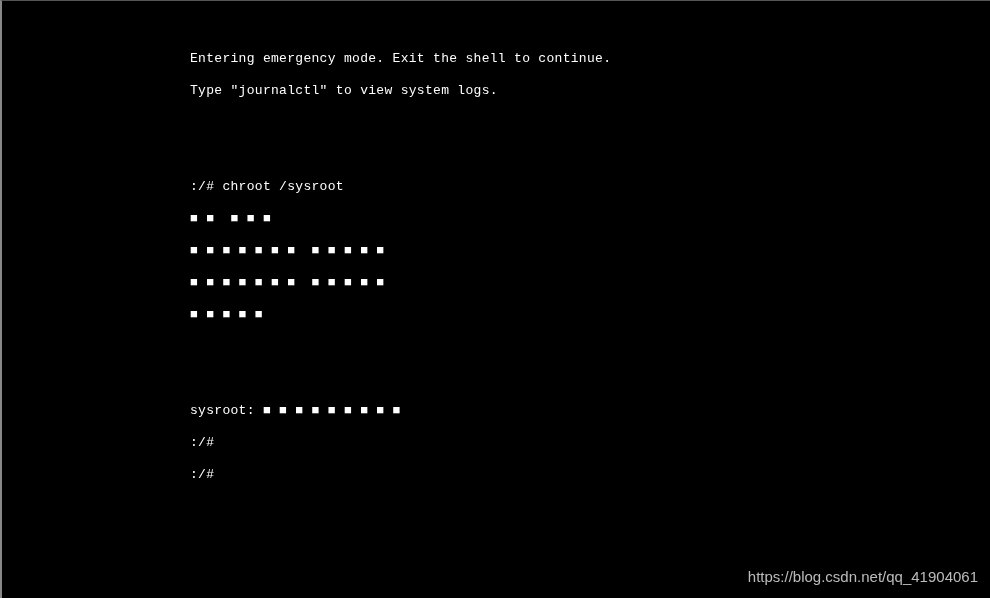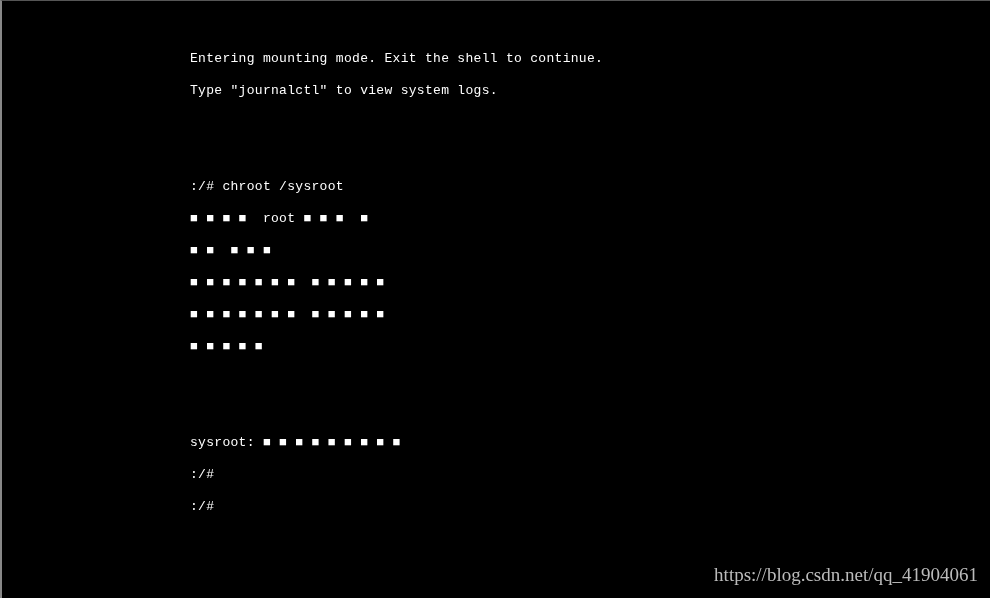--- a/index.html
+++ b/index.html
@@ -27,35 +27,34 @@
     }
     .line {
       display: block;
       min-height: 16px;
     }
     .watermark {
       position: absolute;
       bottom: 12px;
       right: 12px;
       color: #d0d0d0;
-      font-family: Liberation Serif, serif;
-      font-size: 19px;
+      font-family: Liberation Sans, sans-serif;
+      font-size: 15px;
       opacity: 0.9;
     }
   </style>
 </head>
 <body>
 
 <div class="terminal">
-<span class="line">Entering mounting mode. Exit the shell to continue.</span>
+<span class="line">Entering emergency mode. Exit the shell to continue.</span>
 <span class="line">Type "journalctl" to view system logs.</span>
 <span class="line"></span>
 <span class="line"></span>
 <span class="line">:/# chroot /sysroot</span>
-<span class="line">■ ■ ■ ■  root ■ ■ ■  ■</span>
 <span class="line">■ ■  ■ ■ ■</span>
 <span class="line">■ ■ ■ ■ ■ ■ ■  ■ ■ ■ ■ ■</span>
 <span class="line">■ ■ ■ ■ ■ ■ ■  ■ ■ ■ ■ ■</span>
 <span class="line">■ ■ ■ ■ ■</span>
 <span class="line"></span>
 <span class="line"></span>
 <span class="line">sysroot: ■ ■ ■ ■ ■ ■ ■ ■ ■</span>
 <span class="line">:/#</span>
 <span class="line">:/#</span>
 

